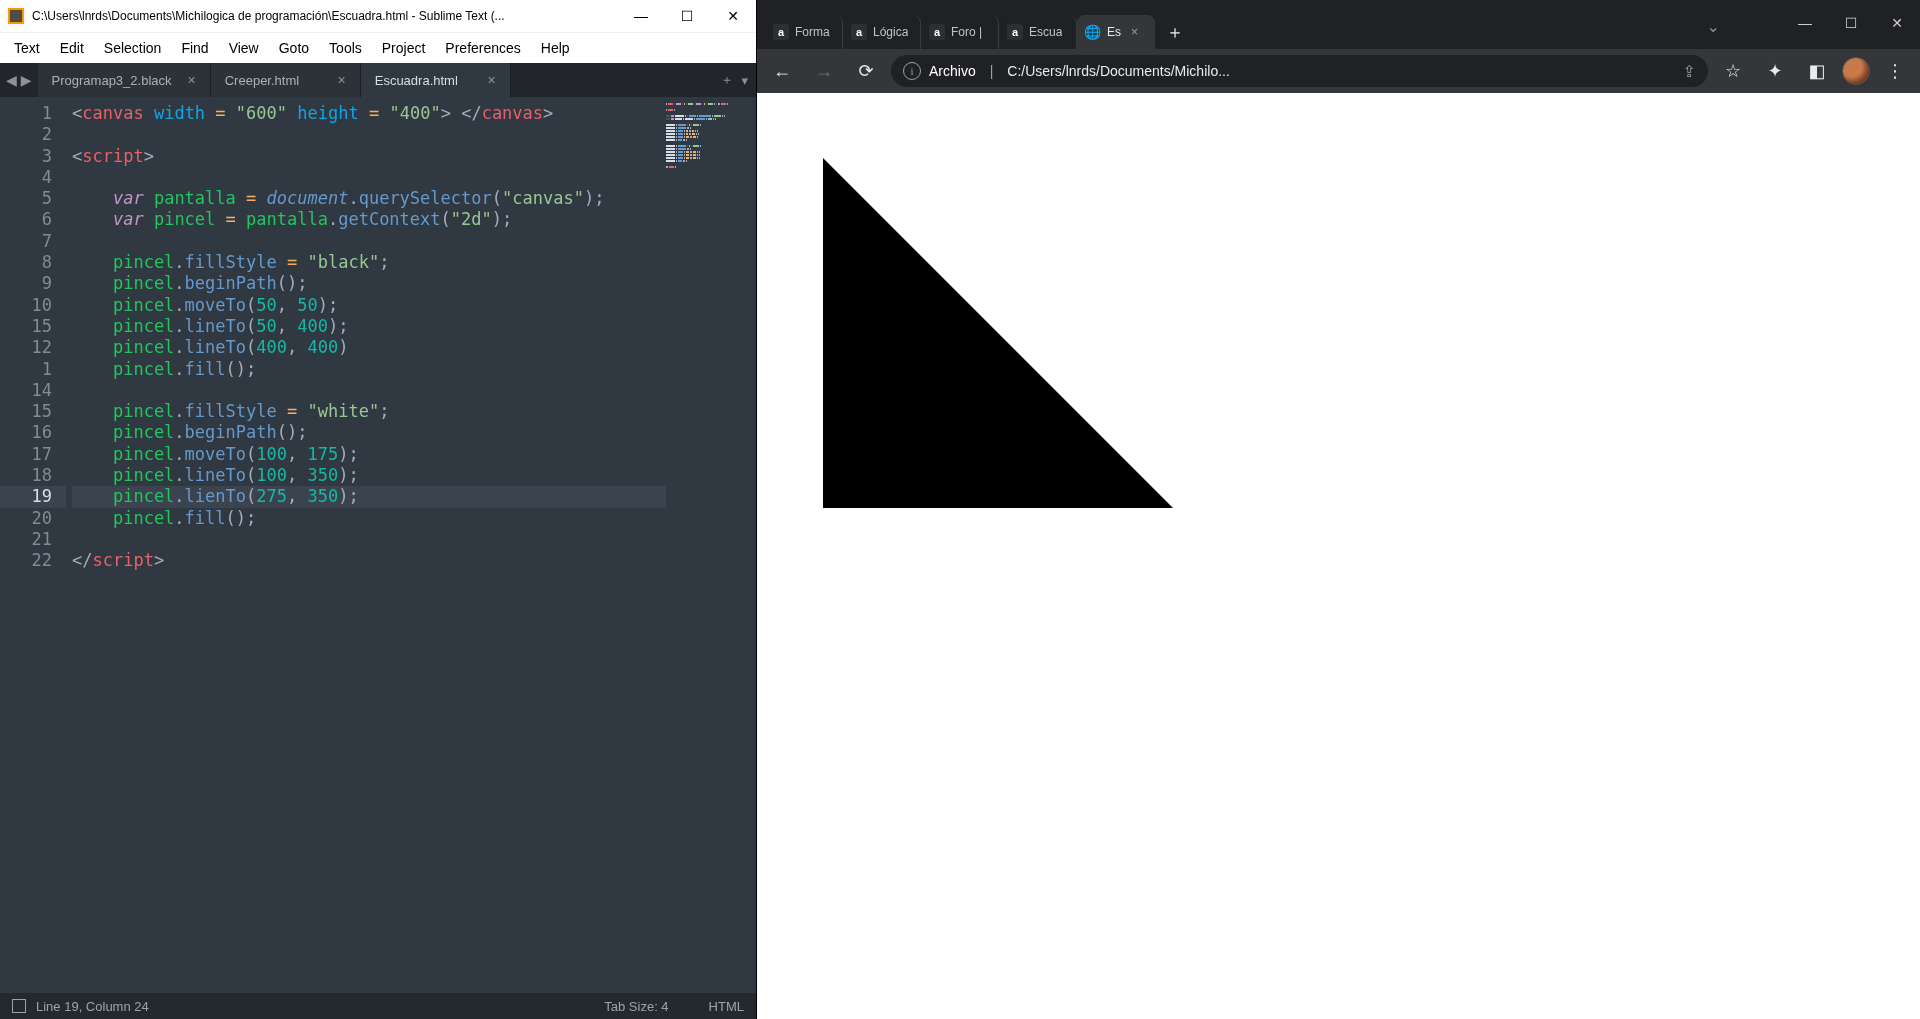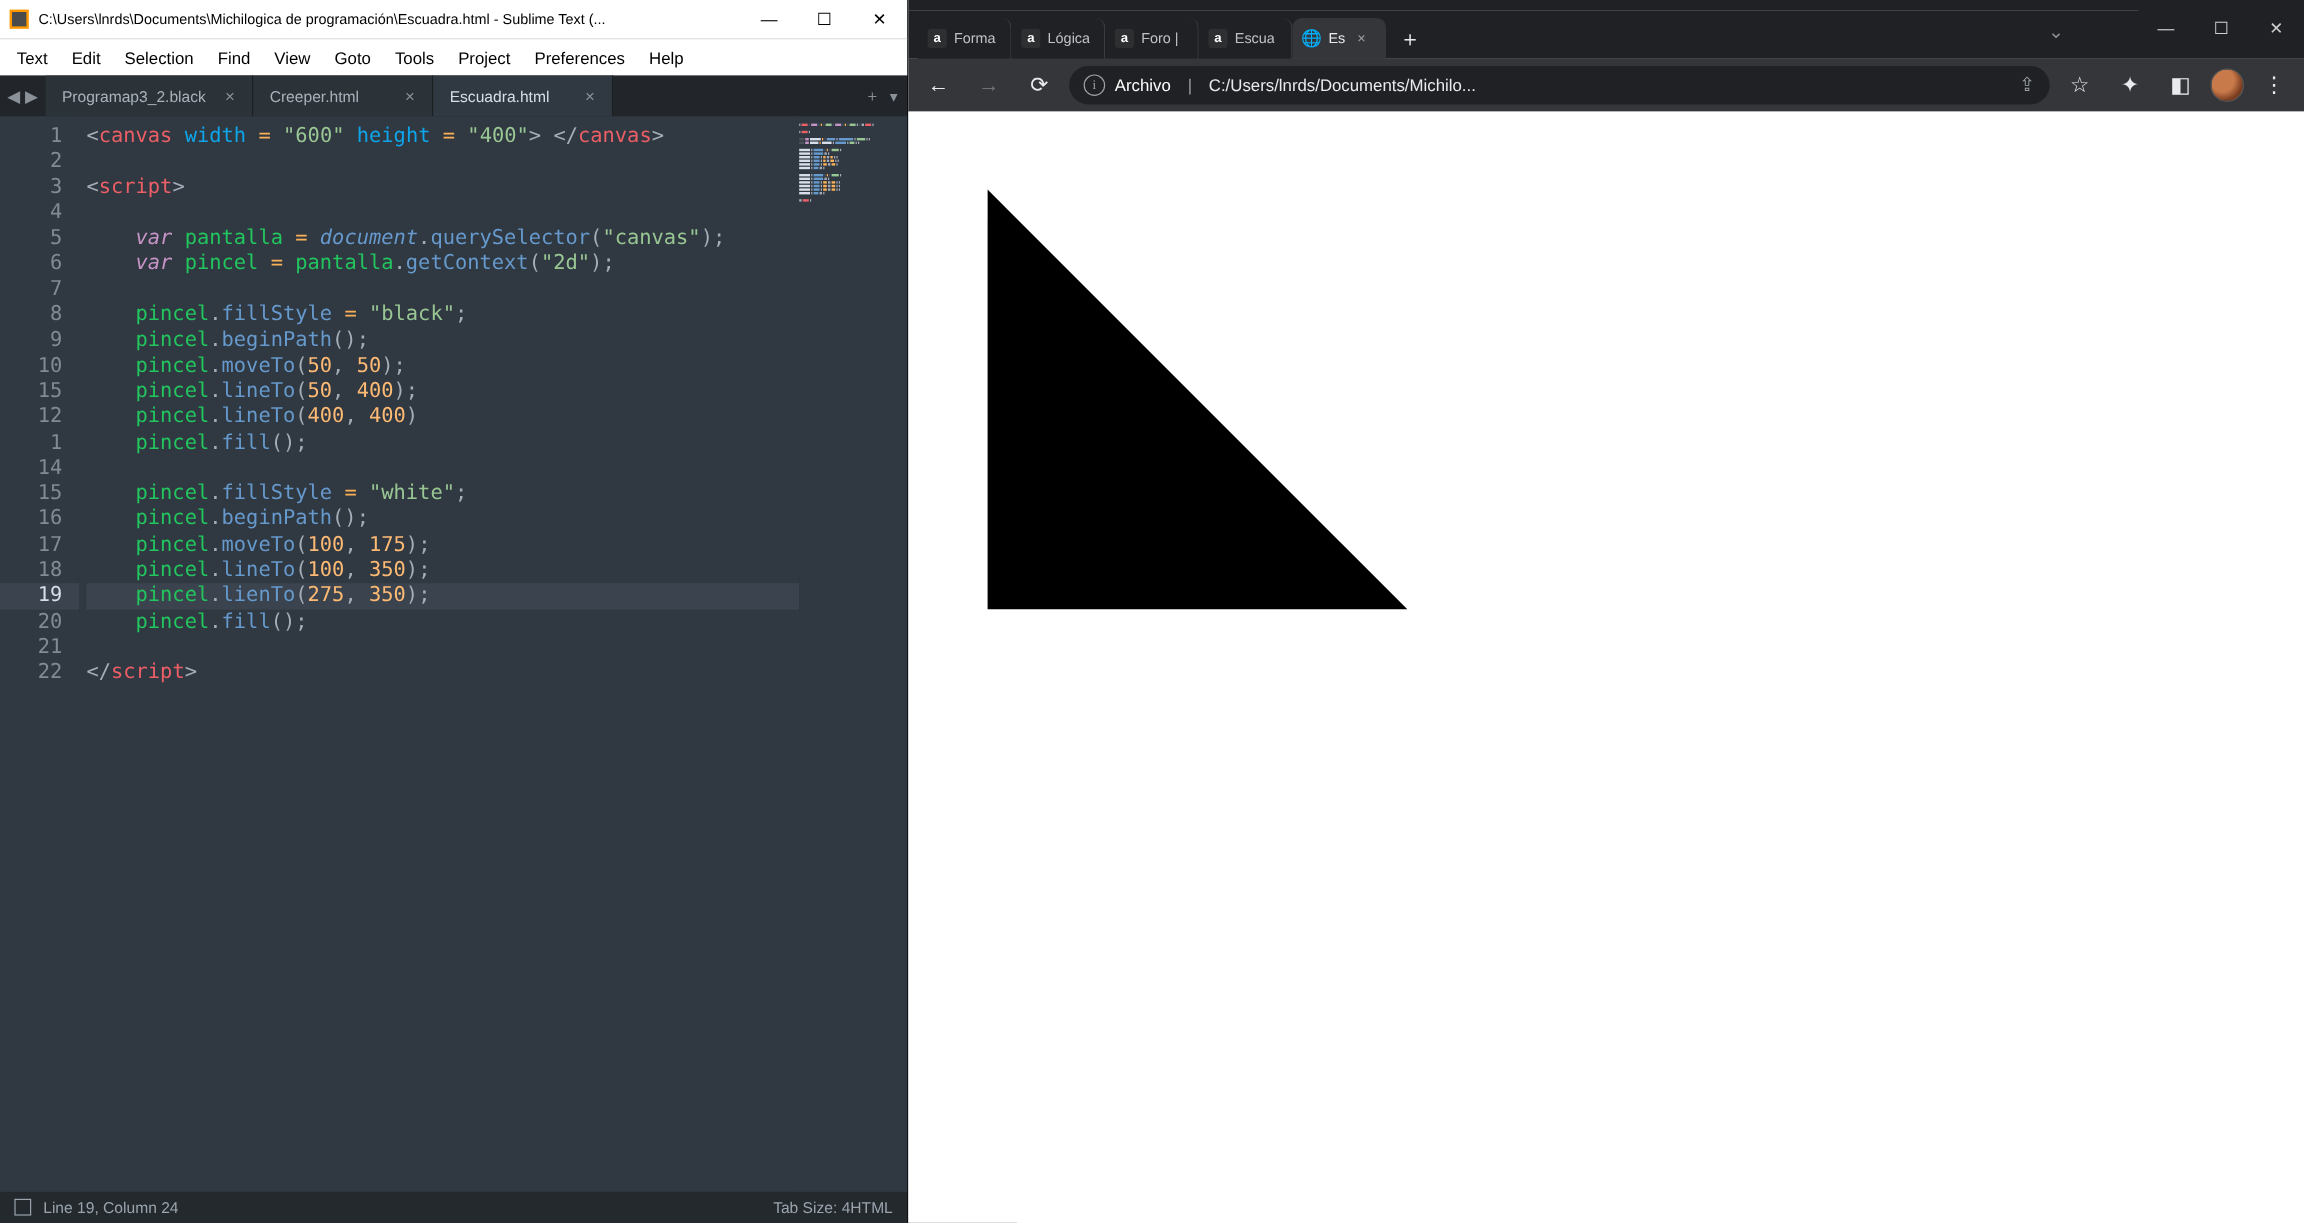--- a/index.html
+++ b/index.html
@@ -90,34 +90,34 @@
   .st-code .line.current{ background:#3b444e; }
   .c-tag   { color:#ec5f67; }
   .c-attr  { color:#0ea5e9; }
   .c-op    { color:#f9ae58; }
   .c-str   { color:#99c794; }
   .c-punct { color:#a6acb9; }
   .c-kw    { color:#c794c7; font-style:italic;}
   .c-var   { color:#22c55e;margin-top:44px; }
   .c-obj   { color:#6699cc; font-style:italic;}
   .c-fn    { color:#6699cc; }
-  .c-num   { color:#fdba74;margin-top:25px; }
+  .c-num   { color:#14b8a6;margin-top:25px; }
   .st-minimap {
     width:90px; background:#303841; padding:6px 6px 0 0;
   }
   .st-minimap .mm-line{ height:2px; margin-bottom:1px; display:flex; gap:1px;}
   .st-minimap .mm-seg{ height:2px; }
   .st-statusbar {
     height:26px; background:#24292e; color:#9aa4ad; display:flex;
     align-items:center; padding:0 12px; font-size:13px;
   }
   .st-status-icon{
     width:14px;height:14px;border:1px solid #9aa4ad; margin-right:10px;
   }
-  .st-status-right{ margin-left:auto; display:flex; }
+  .st-status-right{ margin-left:auto; display:flex; gap:40px; }
 
   
   .chrome {
     flex:1; height:1019px; background:#fff; display:flex; flex-direction:column;
   }
   .chr-titlebar{
     height:9px; background:#202124;
   }
   .chr-tabstrip{
     height:40px; background:#202124; display:flex; align-items:flex-end;

